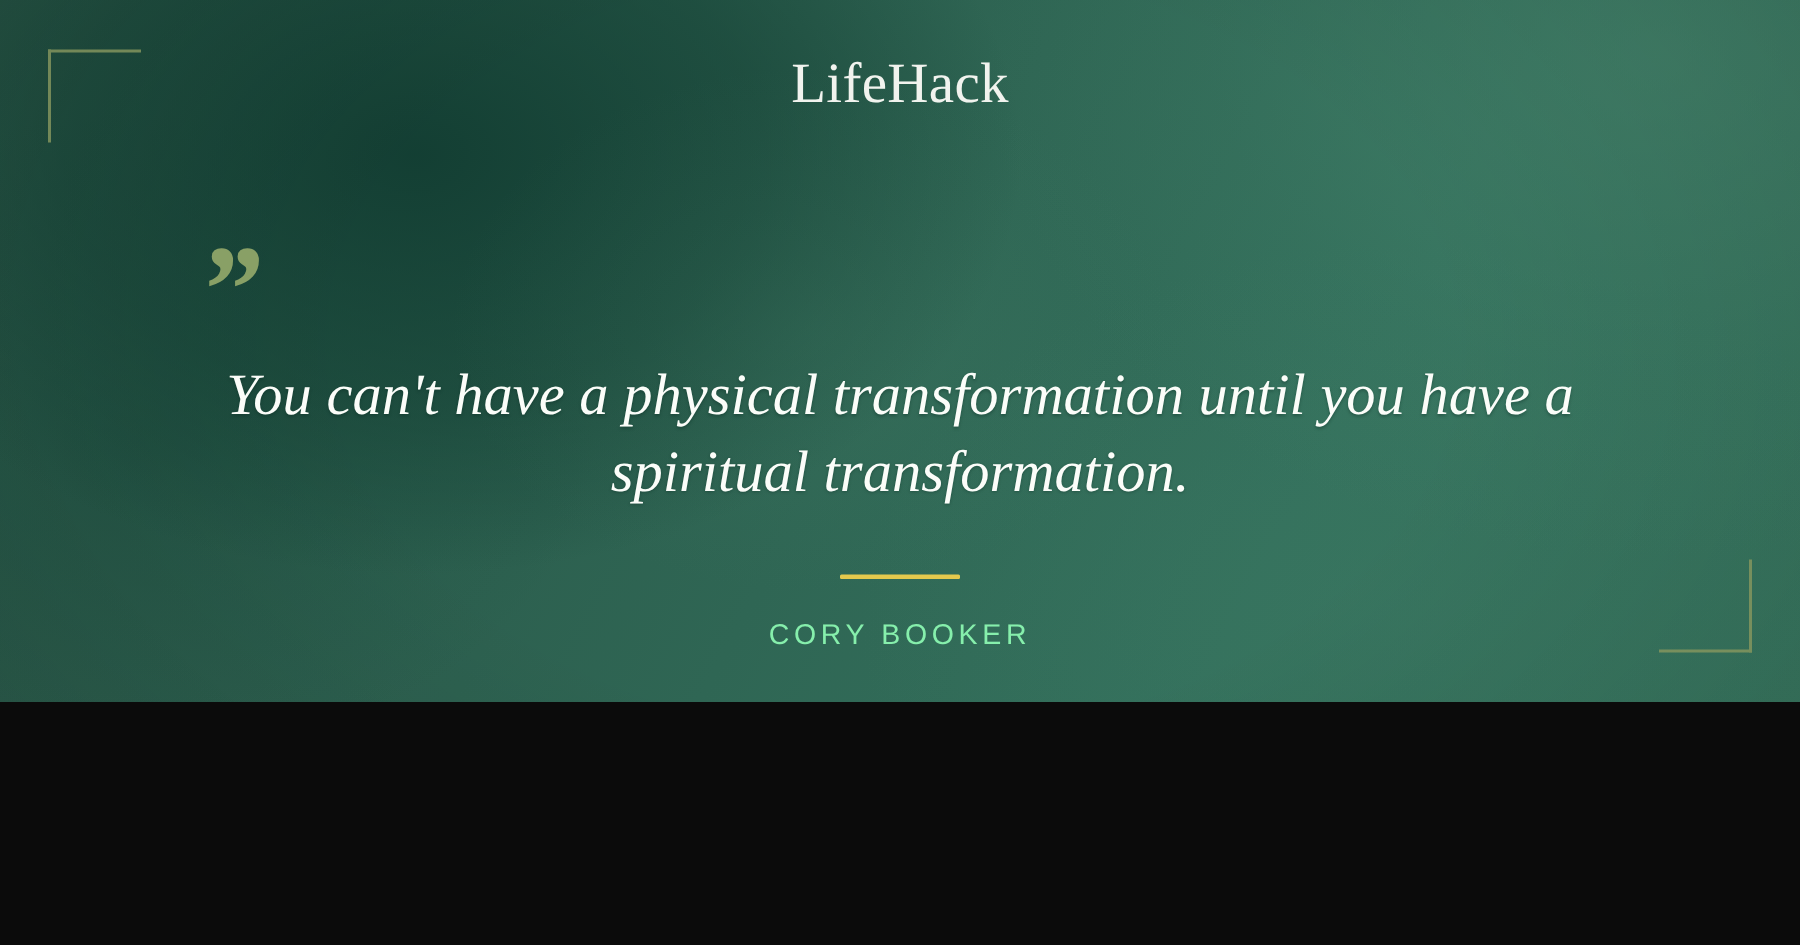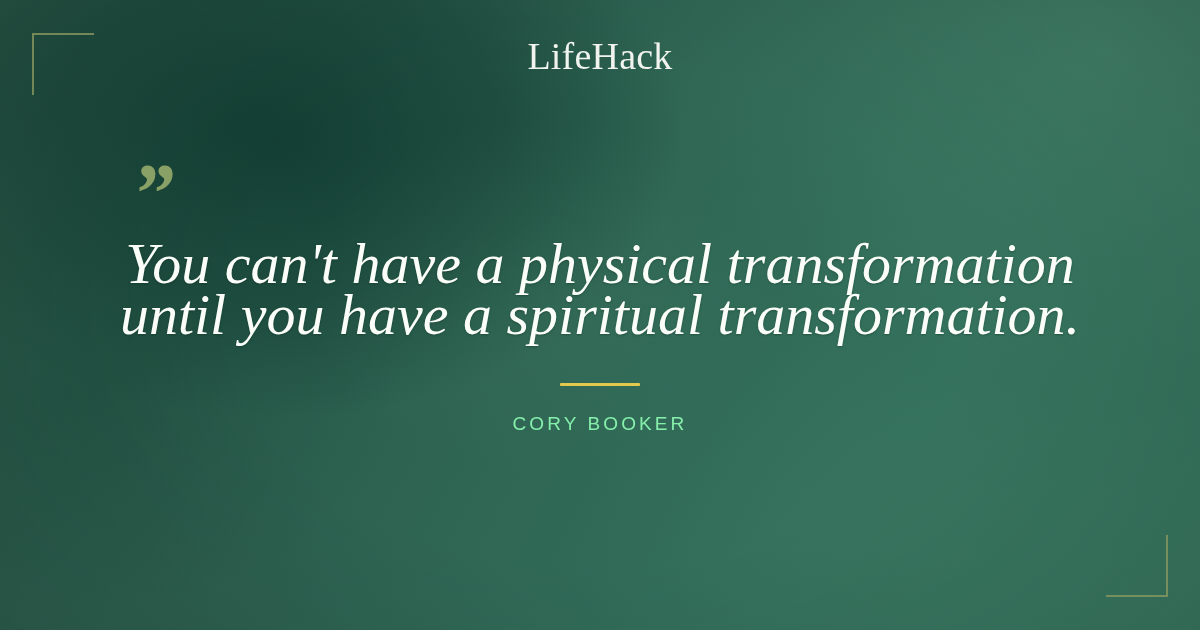--- a/index.html
+++ b/index.html
@@ -3,21 +3,21 @@
 <meta charset="utf-8">
 <style>
   html, body {
     margin: 0;
     padding: 0;
     background: #0b0b0b;
   }
   #card {
     position: relative;
     width: 1200px;
-    height: 630px;
+    height: 468px;
     overflow: hidden;
     background-color: #2e6552;
     font-family: "Liberation Sans", sans-serif;
   }
   
   .bg-layer {
     position: absolute;
     inset: 0;
     pointer-events: none;
   }
@@ -96,21 +96,21 @@
     position: absolute;
     left: 100px;
     right: 100px;
     top: 238px;
   }
   #quote-text {
     margin: 0;
     font-family: "Liberation Serif", serif;
     font-style: italic;
     font-weight: 400;
-    font-size: 58px;
+    font-size: 39px;
     line-height: 51px;
     text-align: center;
     color: #fbfdf9;
     text-shadow: 0 1px 2px rgba(10,40,32,0.35);
   }
 
   
   #divider {
     position: absolute;
     left: 50%;

